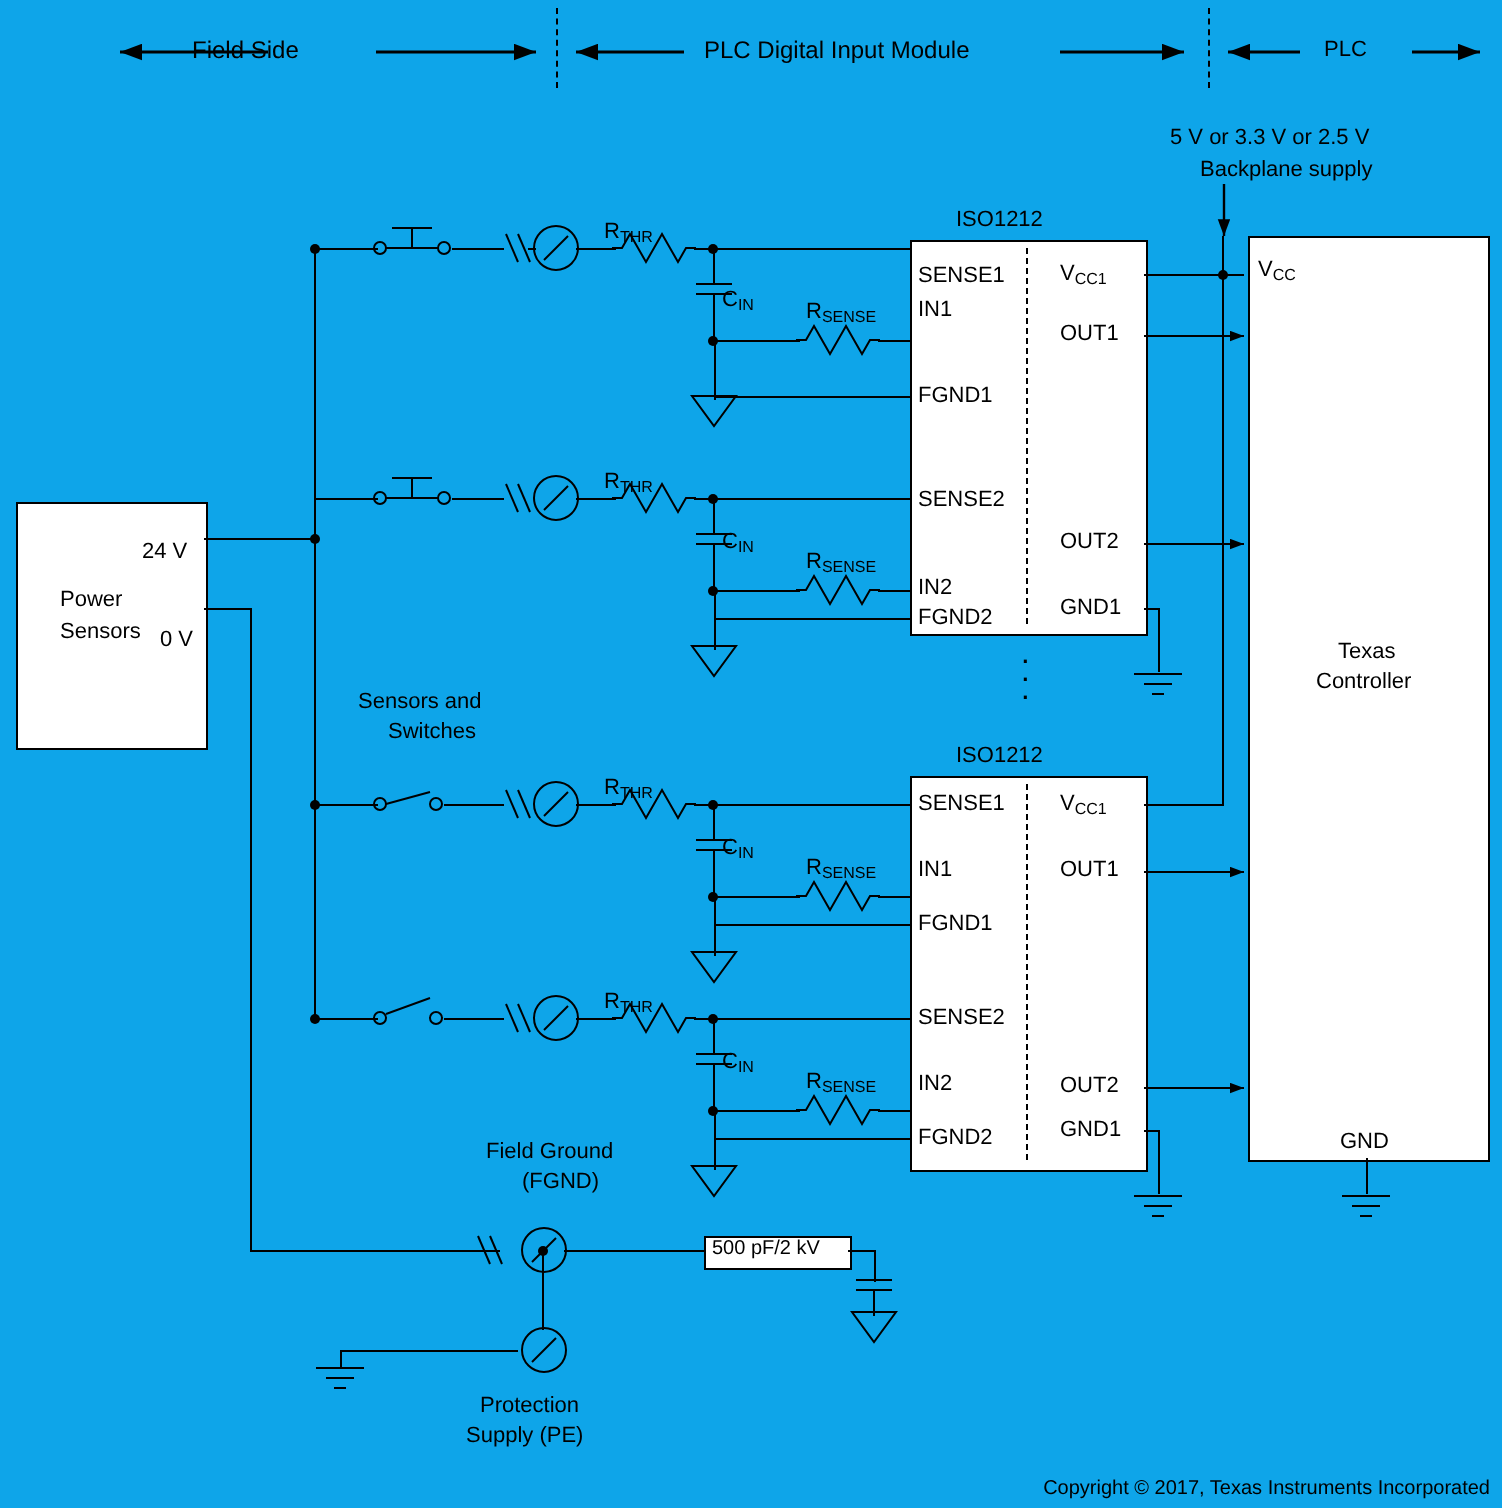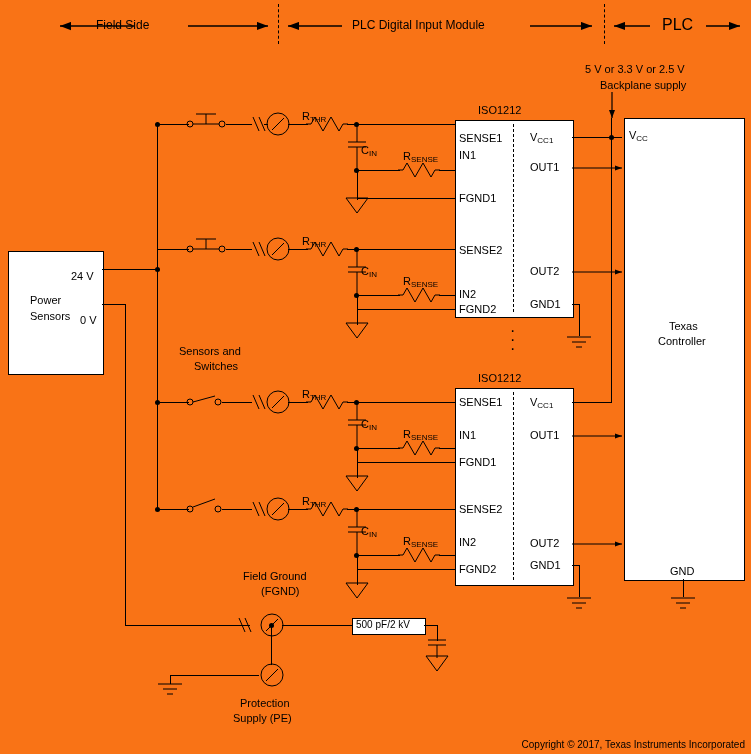--- a/index.html
+++ b/index.html
@@ -1,17 +1,17 @@
 <!DOCTYPE html>
 <html><head>
 <meta charset="utf-8">
 <style>
   html,body{margin:0;padding:0;background:#ffffff;}
   body{font-family:"Liberation Sans", sans-serif;}
-  #root{position:relative;width:751px;height:754px;overflow:hidden;background:#f97316;}
+  #root{position:relative;width:751px;height:754px;overflow:hidden;background:#0ea5e9;}
   .lbl{position:absolute;font-size:11px;color:#000;white-space:nowrap;line-height:12px;}
   .ln{position:absolute;background:#000;}
   .h{height:1px;}
   .v{width:1px;}
   .box{position:absolute;border:1px solid #000;background:#fff;}
   .dash{position:absolute;border-left:1px dashed #000;}
   .dashv{position:absolute;border-left:1.2px dashed #000;}
   .dot{position:absolute;width:5px;height:5px;background:#000;border-radius:50%;}
   .sub{font-size:8px;vertical-align:-2px;}
   svg{position:absolute;overflow:visible;}
@@ -40,21 +40,21 @@
 
     <line x1="614" y1="18" x2="650" y2="18" stroke="#000" stroke-width="1.4" marker-end="url(#arr)" transform="translate(632,0) scale(-1,1) translate(-632,0)"></line>
     <line x1="706" y1="18" x2="740" y2="18" stroke="#000" stroke-width="1.4" marker-end="url(#arr)"></line>
   </svg>
 
   <div class="dashv" style="left:278px;top:4px;height:40px;"></div>
   <div class="dashv" style="left:604px;top:4px;height:40px;"></div>
 
   <div class="lbl" style="left:96px;top:19px;font-size:12px;">Field Side</div>
   <div class="lbl" style="left:352px;top:19px;font-size:12px;">PLC Digital Input Module</div>
-  <div class="lbl" style="left:662px;top:19px;font-size:16px;">PLC</div>
+  <div class="lbl" style="left:662px;top:19px;font-size:11px;">PLC</div>
 
   <div class="lbl" style="left:585px;top:63px;text-align:center;">5 V or 3.3 V or 2.5 V</div>
   <div class="lbl" style="left:600px;top:79px;">Backplane supply</div>
 
   <svg width="40" height="40" style="left:600px;top:92px;">
     <line x1="12" y1="0" x2="12" y2="26" stroke="#000" stroke-width="1.2" marker-end="url(#arrS)"></line>
   </svg>
 
   <div class="box" style="left:8px;top:251px;width:94px;height:122px;"></div>
   <div class="lbl" style="left:30px;top:294px;">Power</div>

